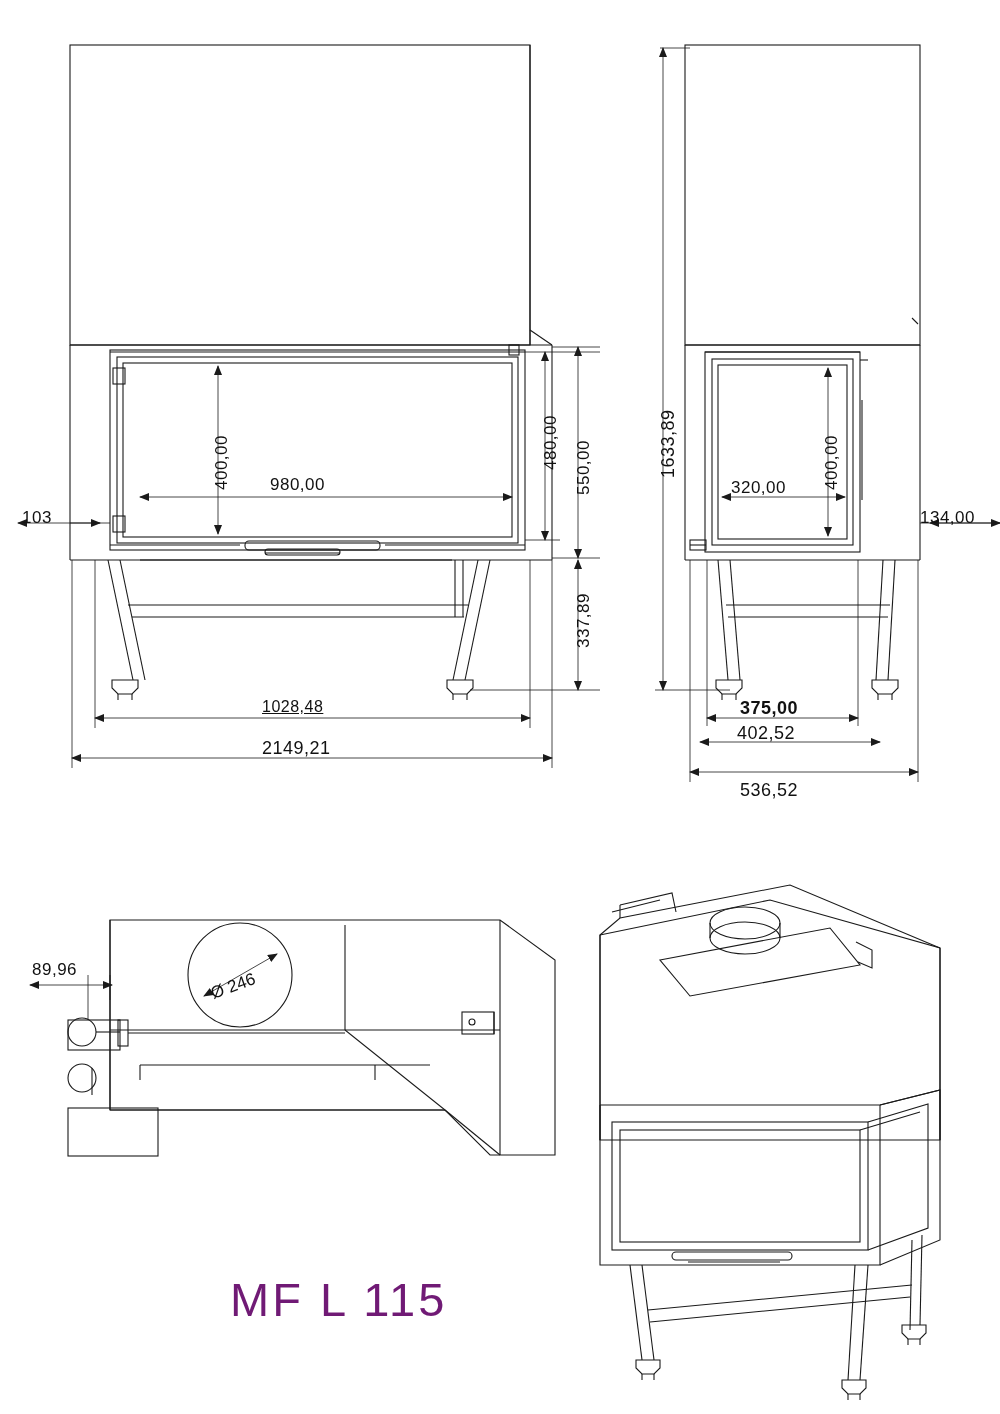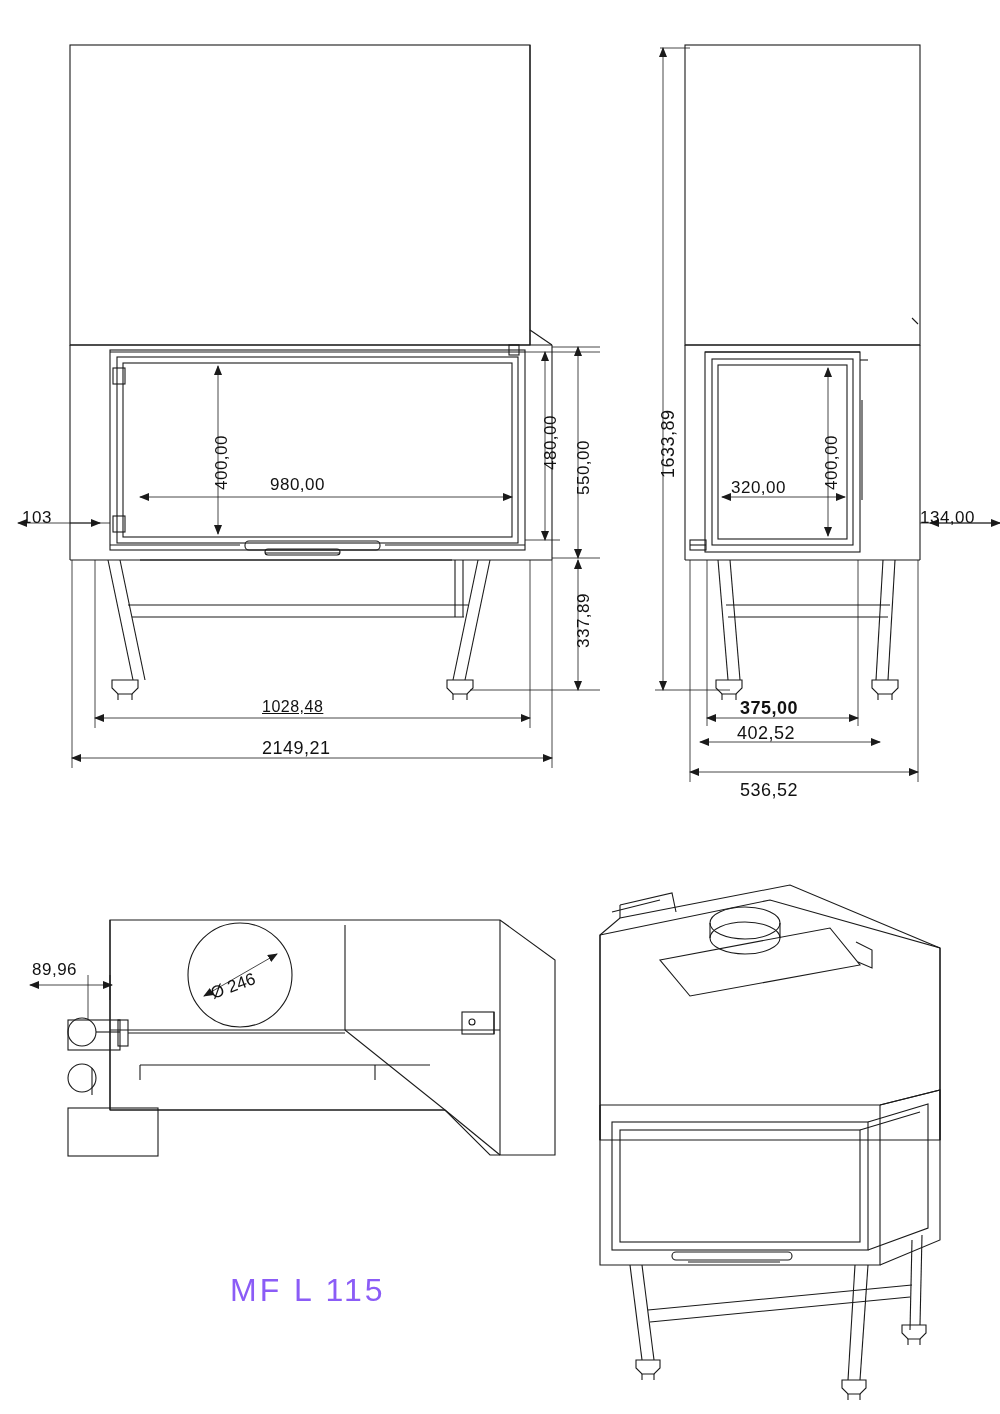--- a/index.html
+++ b/index.html
@@ -3,21 +3,21 @@
 <meta charset="utf-8">
 <style>
   html,body{margin:0;padding:0;background:#ffffff;}
   body{width:1000px;height:1414px;position:relative;overflow:hidden;
        font-family:"Liberation Sans", sans-serif;color:#111;}
   .stage{position:absolute;left:0;top:0;width:1000px;height:1414px;}
   svg.draw{position:absolute;left:0;top:0;width:1000px;height:1414px;}
   .dim-label{position:absolute;font-size:17px;color:#111;white-space:nowrap;
              letter-spacing:0.5px;}
   .dim-label.rot{transform:rotate(-90deg);transform-origin:left top;}
-  .model-title{position:absolute;font-size:32px;letter-spacing:3px;color:#8b5cf6;
+  .model-title{position:absolute;font-size:47px;letter-spacing:3px;color:#701a75;
                white-space:nowrap;}
   .dia-label{position:absolute;font-size:17px;color:#111;white-space:nowrap;
              transform:rotate(-20deg);transform-origin:left top;}
 </style>
 </head>
 <body>
 
 <div class="stage">
 
   <svg class="draw" viewBox="0 0 1000 1414">

